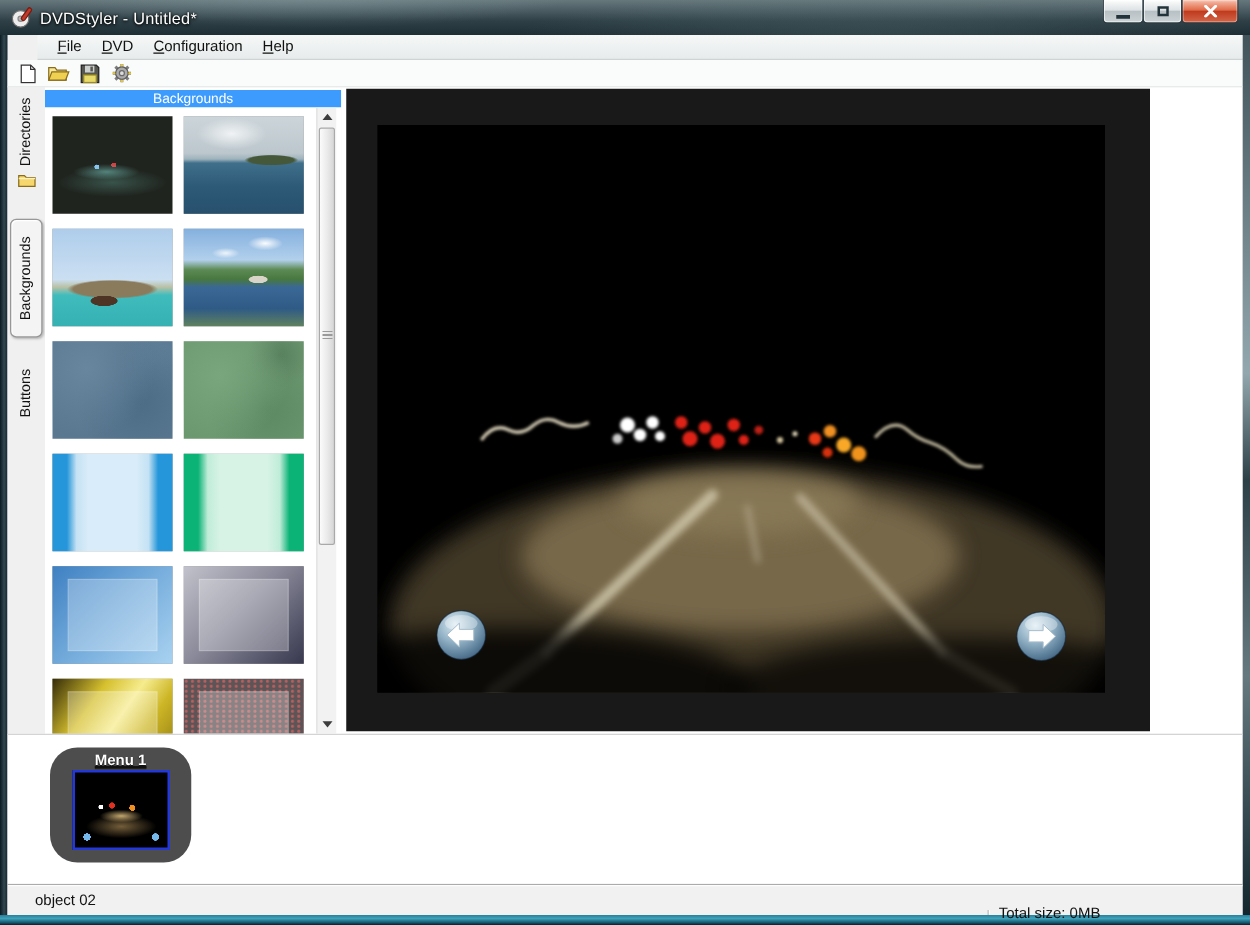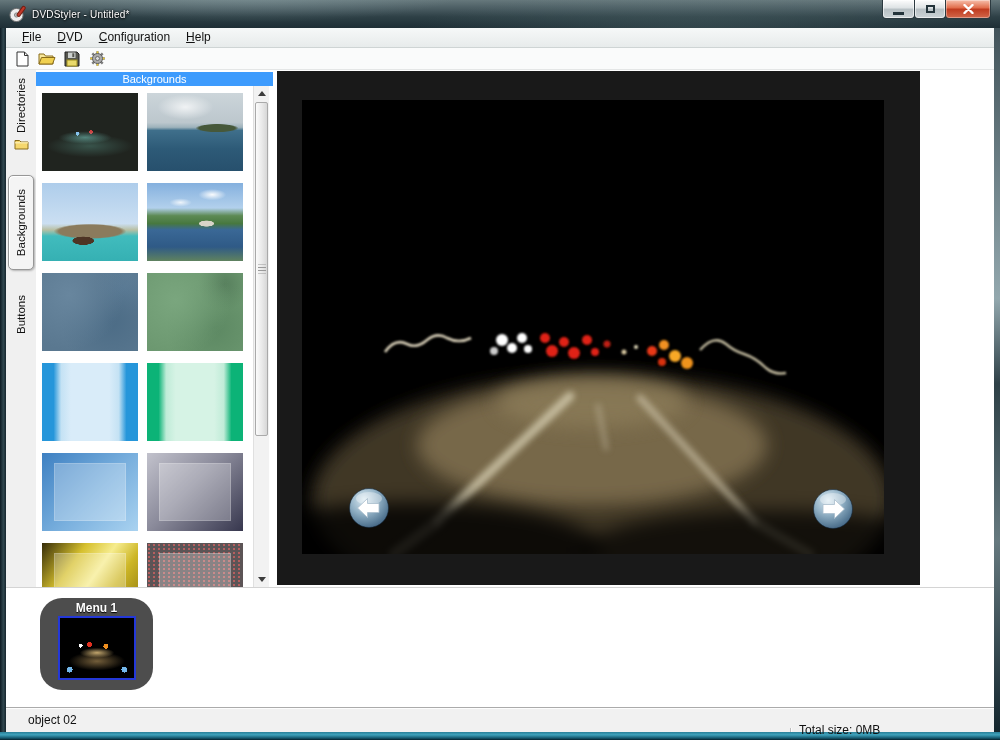--- a/index.html
+++ b/index.html
@@ -14,21 +14,21 @@
   .titlebar {
     position:absolute; left:0; top:0; width:1000px; height:28px;
     background:
       radial-gradient(ellipse 420px 60px at 70% 120%, rgba(120,150,150,.25), transparent 70%),
       radial-gradient(ellipse 300px 40px at 25% -20%, rgba(160,185,190,.30), transparent 70%),
       linear-gradient(180deg,#66787c 0%,#46585e 35%,#2e4046 60%,#1e2e35 100%);
     display:flex; align-items:center;
   }
   .app-icon { width:18px; height:18px; margin:0 5px 0 9px; }
   .title-text {
-    color:#fff; font-size:10px; text-shadow:0 1px 3px #000, 0 0 2px #000;
+    color:#fff; font-size:13px; text-shadow:0 1px 3px #000, 0 0 2px #000;
     letter-spacing:.2px;
   }
   .win-btns { position:absolute; top:0; right:9px; display:flex; }
   .win-btn {
     height:19px; border:1px solid #2c3a40; border-top:none;
     border-radius:0 0 4px 4px; margin-left:-1px;
     background:linear-gradient(180deg,#fdfdfd 0%,#dde2e4 45%,#b7c0c4 50%,#ccd3d6 100%);
     display:flex; align-items:center; justify-content:center;
     box-shadow:inset 0 0 0 1px rgba(255,255,255,.6);
   }
@@ -50,21 +50,21 @@
 
   .app-frame {
     position:absolute; left:6px; top:28px; width:988px; height:704px;
     background:#f0f0f0; display:flex; flex-direction:column;
   }
 
   
   .menubar {
     height:20px; background:linear-gradient(180deg,#f6f8f8,#e7ebeb);
     border-bottom:1px solid #ced4d4;
-    display:flex; align-items:center; padding-left:8px; font-size:12px; color:#111;
+    display:flex; align-items:center; padding-left:8px; font-size:12px; color:#111;margin-left:24px;
   }
   .menu-item { padding:2px 8px 3px; }
   .menu-item .mn { text-decoration:underline; }
   .toolbar {
     height:22px; background:#fafbfb; border-bottom:1px solid #e4e6e6;
     display:flex; align-items:center; gap:7px; padding-left:7px;
   }
   .tool-btn { width:18px; height:18px; display:flex; align-items:center; justify-content:center; }
 
   
@@ -186,21 +186,21 @@
   .menu-photo svg.scene { position:absolute; inset:0; }
   .nav-arrow { position:absolute; width:42px; height:42px; }
   .nav-arrow.prev { left:46px; top:387px; }
   .nav-arrow.next { left:510px; top:388px; }
 
   
   .menu-strip { height:120px; background:#fff; border-top:1px solid #d4d4d4; position:relative; }
   .menu-card {
     position:absolute; top:10px; width:113px; height:92px;
     background:#4d4d4d; border-radius:22px;
-    display:flex; flex-direction:column; align-items:center;
+    display:flex; flex-direction:column; align-items:center;text-decoration:underline;
   }
   .menu-card.m1 { left:34px; } .menu-card.m2 { left:157px; }
   .menu-card .card-label {
     color:#fff; font-weight:bold; font-size:12px; margin-top:3px;
     text-shadow:0 1px 1px #000;
   }
   .mini-thumb { margin-top:1px; }
   .mini-thumb.sel {
     width:78px; height:64px; border:2px solid #2438d8;
     background-color:#000;

